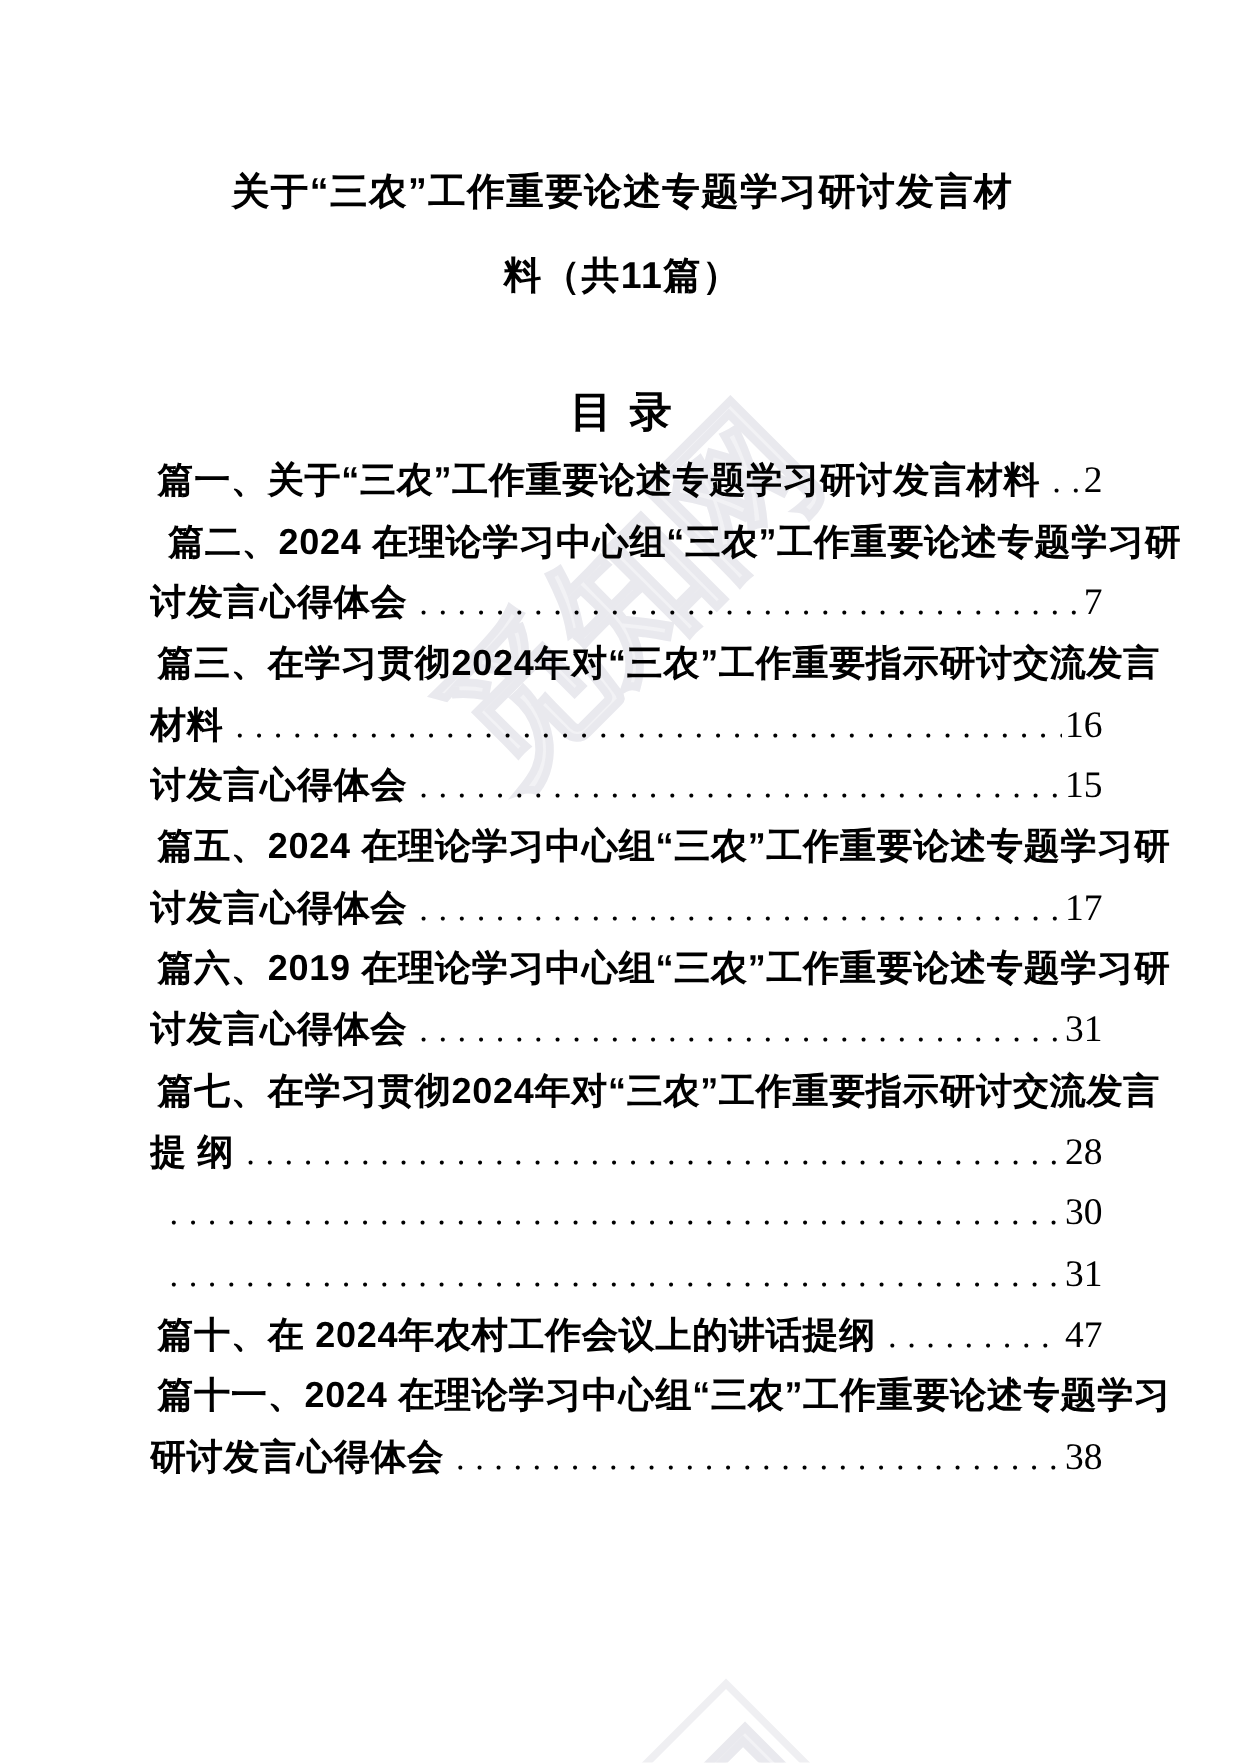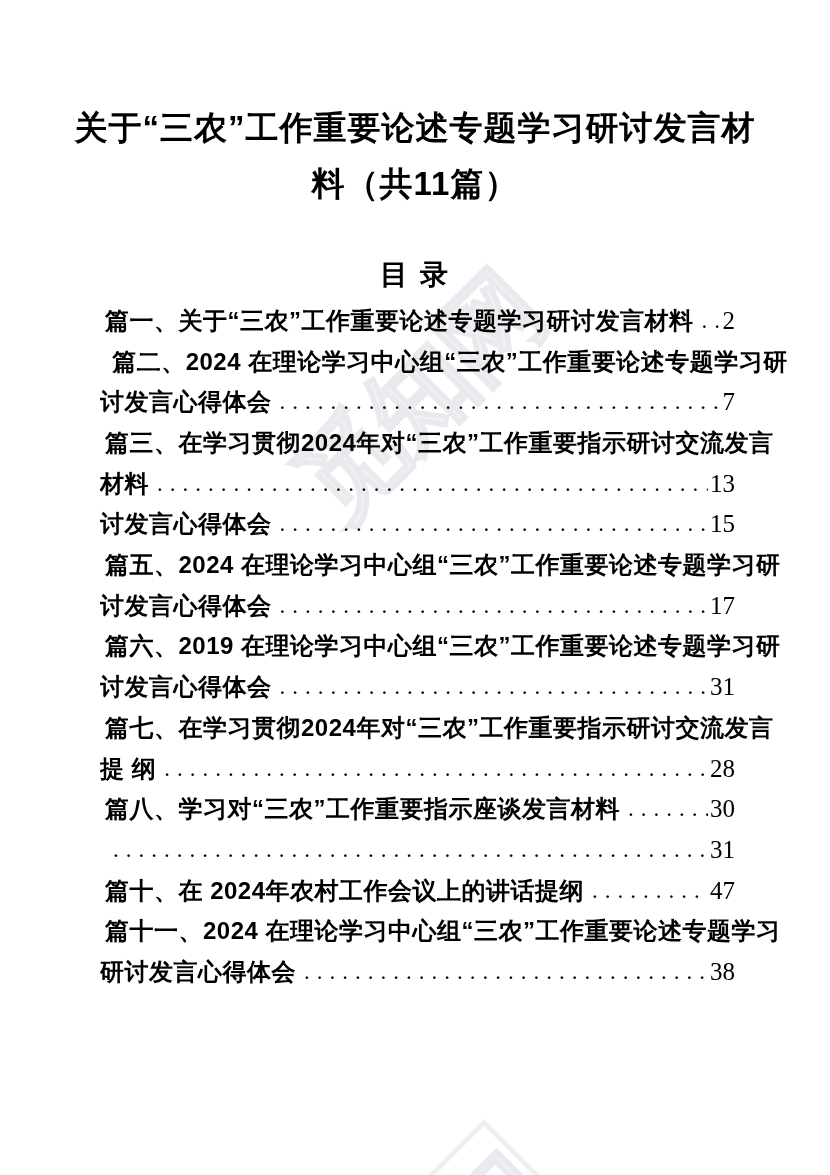--- a/index.html
+++ b/index.html
@@ -33,21 +33,21 @@
     font-size: 110px; font-weight: bold;
     color: #f2f2f5; -webkit-text-stroke: 2px #e9e9ee;
     white-space: nowrap; z-index: 0; user-select: none;
   }
 
   
   .title {
     position: relative; z-index: 1;
     padding-top: 100px;
     text-align: center;
-    font-size: 33px; font-weight: bold;
+    font-size: 25px; font-weight: bold;
     line-height: 56px; letter-spacing: 1px;
   }
   .title-line { display: block; white-space: pre; }
 
   
   .toc-heading {
     position: relative; z-index: 1;
     margin-top: 48px; line-height: 30px;
     text-align: center;
     font-size: 28px; font-weight: bold;
@@ -111,21 +111,21 @@
         <span class="text">讨发言心得体会</span>
         <span class="dots">......................................................................</span>
         <span class="pagenum">7</span>
       </div>
       <div class="toc-line first">
         <span class="text">篇三、在学习贯彻2024年对“三农”工作重要指示研讨交流发言</span>
       </div>
       <div class="toc-line has-page">
         <span class="text">材料</span>
         <span class="dots">......................................................................</span>
-        <span class="pagenum">13</span>
+        <span class="pagenum">16</span>
       </div>
       <div class="toc-line has-page">
         <span class="text">讨发言心得体会</span>
         <span class="dots">......................................................................</span>
         <span class="pagenum">15</span>
       </div>
       <div class="toc-line first">
         <span class="text">篇五、2024 在理论学习中心组“三农”工作重要论述专题学习研</span>
       </div>
       <div class="toc-line has-page">
@@ -143,21 +143,20 @@
       </div>
       <div class="toc-line first">
         <span class="text">篇七、在学习贯彻2024年对“三农”工作重要指示研讨交流发言</span>
       </div>
       <div class="toc-line has-page">
         <span class="text">提 纲</span>
         <span class="dots">......................................................................</span>
         <span class="pagenum">28</span>
       </div>
       <div class="toc-line first has-page">
-        <span class="text">篇八、学习对“三农”工作重要指示座谈发言材料</span>
         <span class="dots">......................................................................</span>
         <span class="pagenum">30</span>
       </div>
       <div class="toc-line first has-page">
         <span class="dots">......................................................................</span>
         <span class="pagenum">31</span>
       </div>
       <div class="toc-line first has-page">
         <span class="text">篇十、在 2024年农村工作会议上的讲话提纲</span>
         <span class="dots">......................................................................</span>

